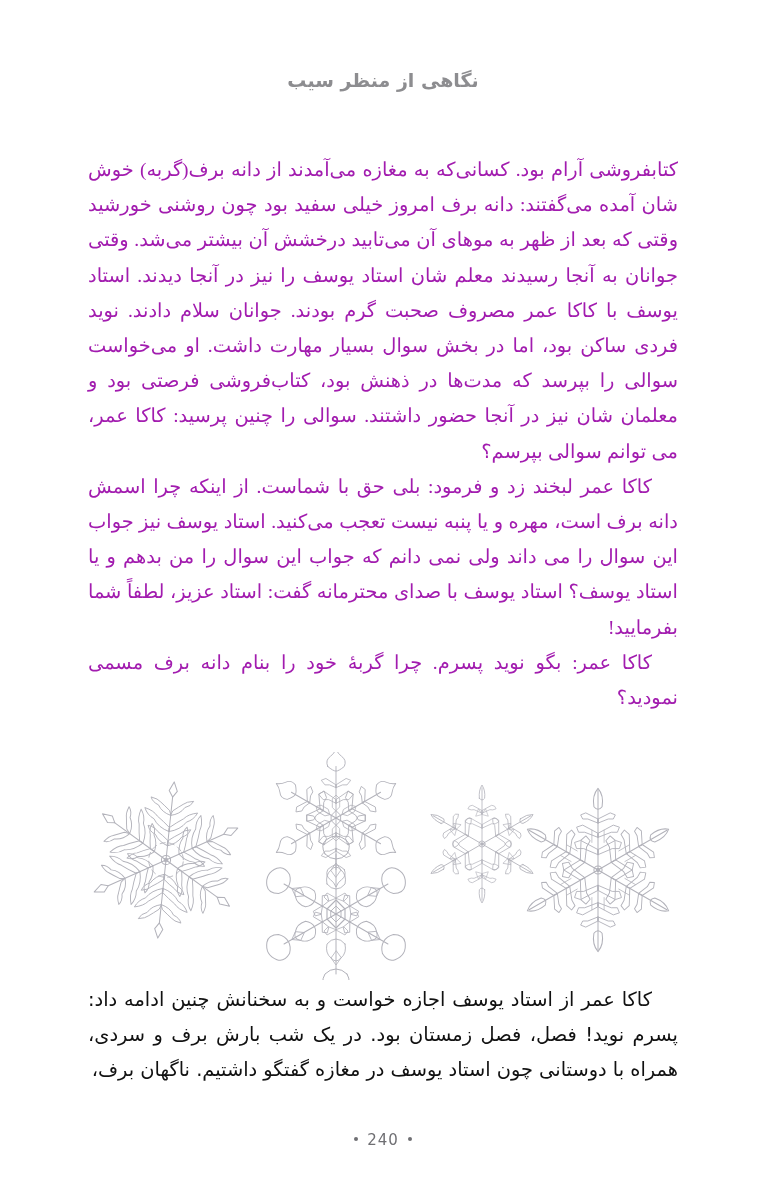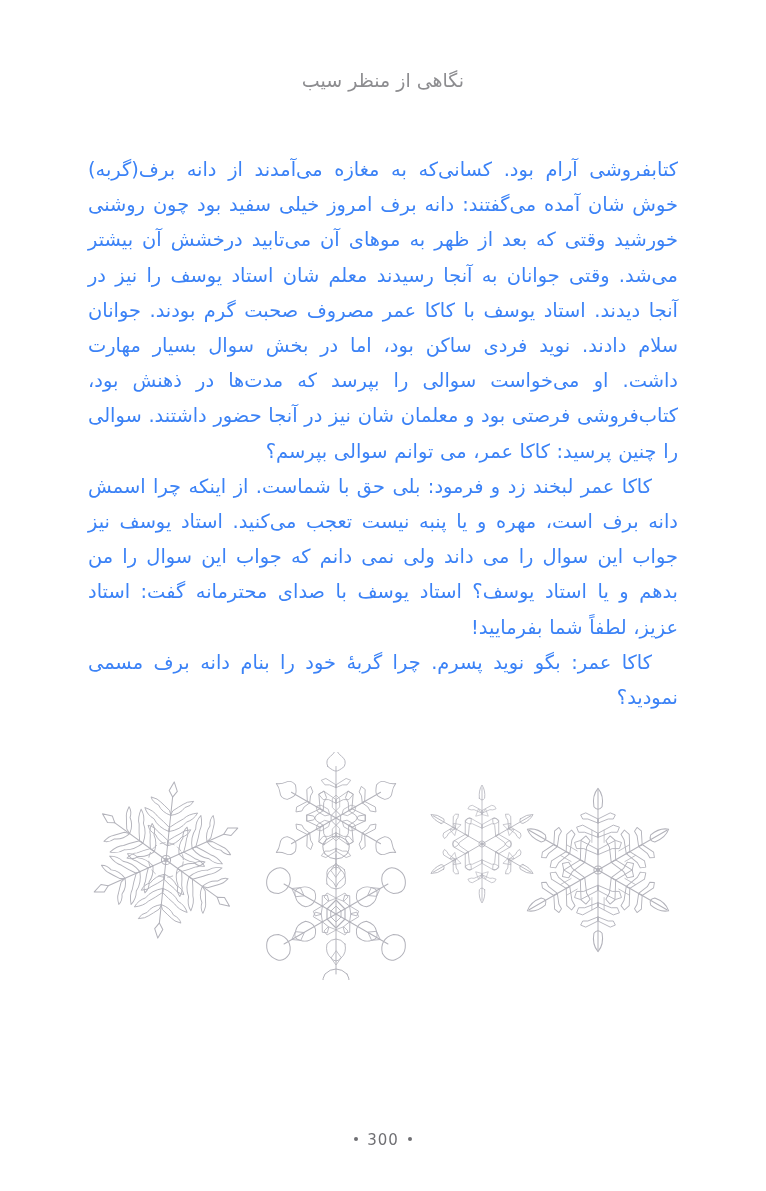--- a/index.html
+++ b/index.html
@@ -26,39 +26,40 @@
 
   
   .running-head {
     position: absolute;
     top: 68px;
     left: 0;
     right: 0;
     text-align: center;
     color: #8d8d90;
     font-size: 19px;
-    font-weight: 400;
+    font-weight: 700;
     letter-spacing: 0.5px;
     direction: rtl;
     line-height: 1.3;
   }
 
   
   .text-column {
     position: absolute;
     top: 152px;
     right: 88px;
     left: 88px;
     direction: rtl;
     text-align: justify;
     text-align-last: right;
-    color: #3b82f6;
+    color: #a21caf;
     font-size: 19.4px;
     line-height: 35.2px;
     word-spacing: 0.5px;
+    font-family: Liberation Serif, serif;
   }
 
   .para {
     margin: 0;
     text-indent: 0;
   }
   .para.indented {
     text-indent: 26px;
   }
 
@@ -250,18 +251,21 @@
       <g stroke="#b2b2ba" fill="none" stroke-linejoin="round" stroke-linecap="round">
         <use href="#flakeA" transform="translate(78,108) rotate(6) scale(1.02)"></use>
         <use href="#flakeB" transform="translate(248,66) scale(0.92)"></use>
         <use href="#flakeC" transform="translate(248,162) scale(1.0)"></use>
         <use href="#flakeD" transform="translate(394,92) scale(0.88)"></use>
         <use href="#flakeE" transform="translate(510,118) scale(1.02)"></use>
       </g>
     </svg>
   </div>
 
+  <div class="text-column-lower">
+    <p class="para indented">کاکا عمر از استاد یوسف اجازه خواست و به سخنانش چنین ادامه داد: پسرم نوید! فصل، فصل زمستان بود. در یک شب بارش برف و سردی، همراه با دوستانی چون استاد یوسف در مغازه گفتگو داشتیم. ناگهان برف،</p>
+  </div>
 
   <div class="folio">
-    <span class="dot"></span><span class="num">300</span><span class="dot"></span>
+    <span class="dot"></span><span class="num">240</span><span class="dot"></span>
   </div>
 
 </div>
 
 </body></html>

